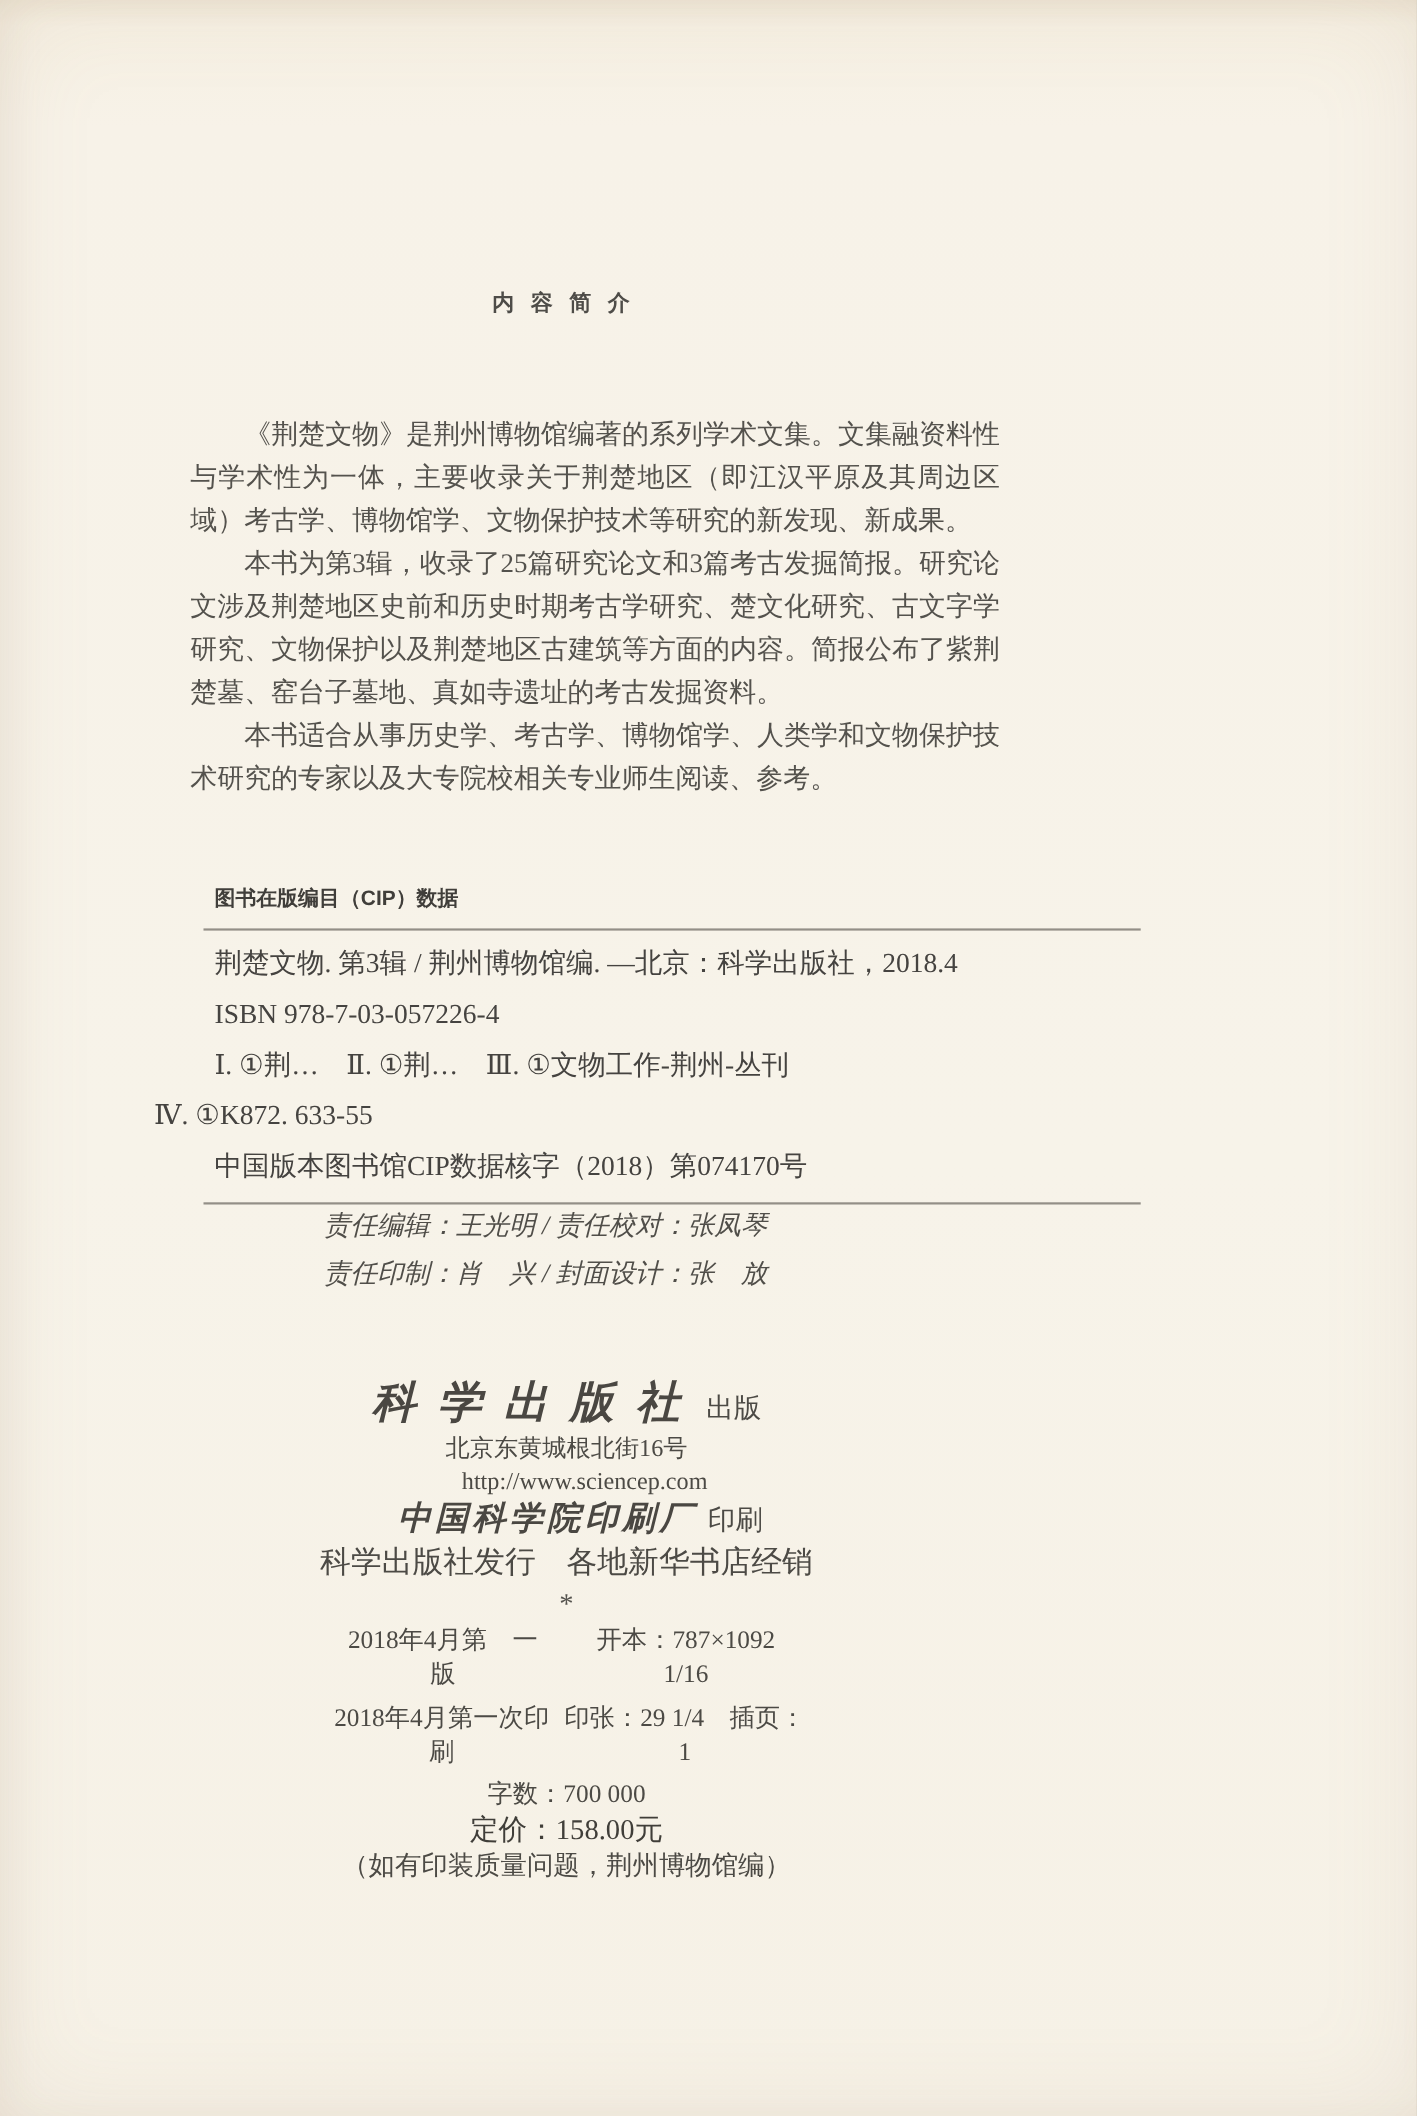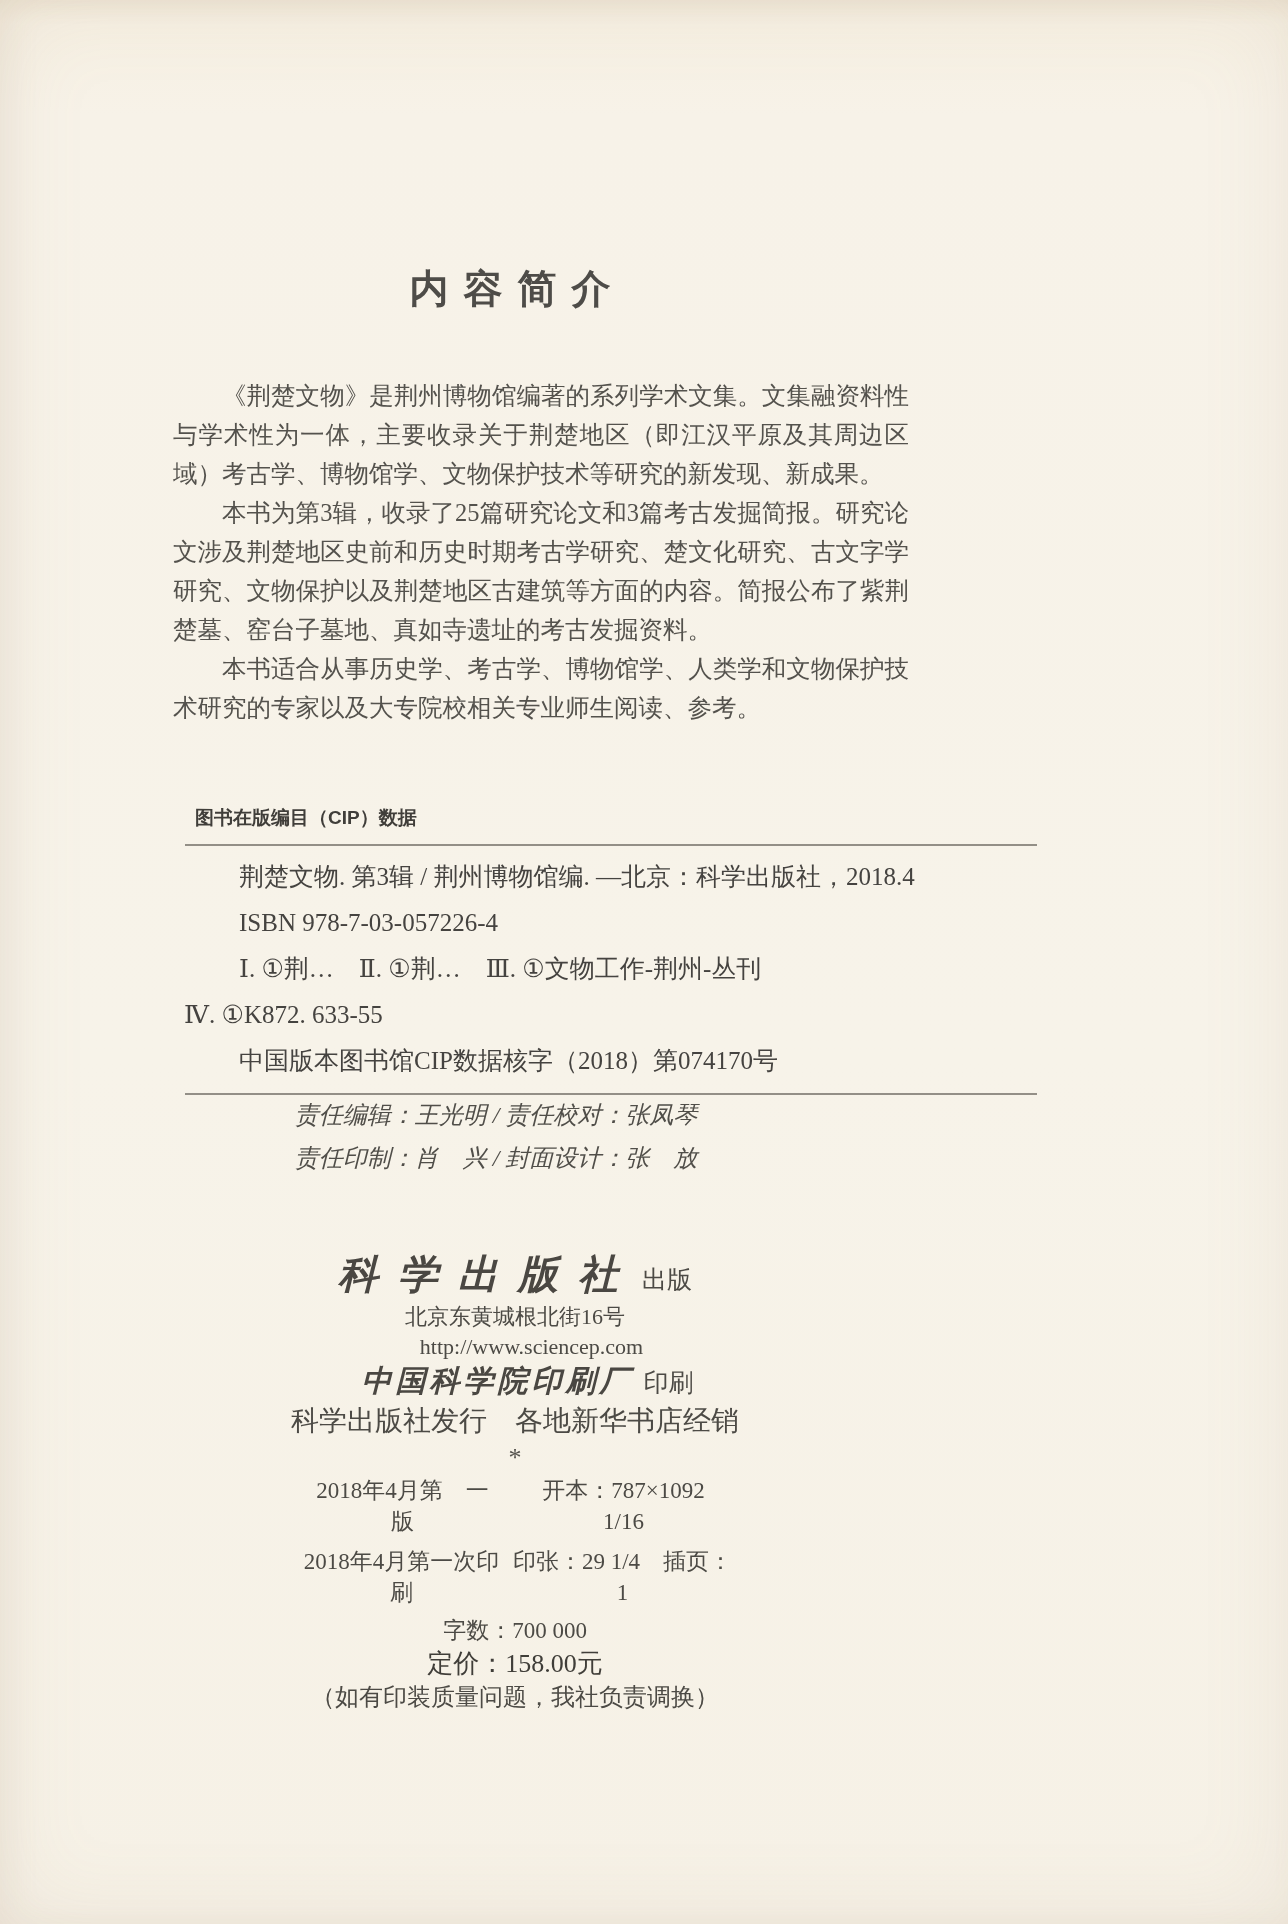--- a/index.html
+++ b/index.html
@@ -16,21 +16,21 @@
     overflow: hidden;
   }
 
   
   .intro-title {
     position: absolute;
     top: 262px; left: 0;
     width: 1020px;
     margin: 0;
     text-align: center;
-    font-size: 39px;
+    font-size: 20px;
     font-weight: 600;
     letter-spacing: 15px;
     text-indent: 15px;
     color: #4e4c48;
   }
   .intro-body {
     position: absolute;
     top: 376px; left: 173px;
     width: 736px;
     font-size: 24.5px;
@@ -58,21 +58,21 @@
   }
   .cip-rule {
     height: 2px;
     margin-left: 45px;
     width: 852px;
     background: #716d66;
     opacity: 0.75;
   }
   .cip-rule.top { margin-top: 10px; }
   .cip-rule.bottom { margin-top: 9px; }
-  .cip-lines { margin-top: 8px; margin-left: 44px; }
+  .cip-lines { margin-top: 8px; }
   .cip-line { margin: 0 0 0 55px; line-height: 46px; }
   .cip-line.outdent { margin-left: 0; }
 
   
   .credits {
     position: absolute;
     top: 1094px; left: 0;
     width: 992px;
     text-align: center;
     font-style: italic;
@@ -168,16 +168,16 @@
       <span>2018年4月第　一　版</span>
       <span>开本：787×1092　1/16</span>
     </div>
     <div class="colophon-row second">
       <span>2018年4月第一次印刷</span>
       <span>印张：29 1/4　插页：1</span>
     </div>
 
     <p class="word-count">字数：700 000</p>
     <p class="price">定价：158.00元</p>
-    <p class="note">（如有印装质量问题，我社负责调换）</p>
+    <p class="note">（如有印装质量问题，荆州博物馆编）</p>
   </div>
 
 </div>
 
 </body></html>

